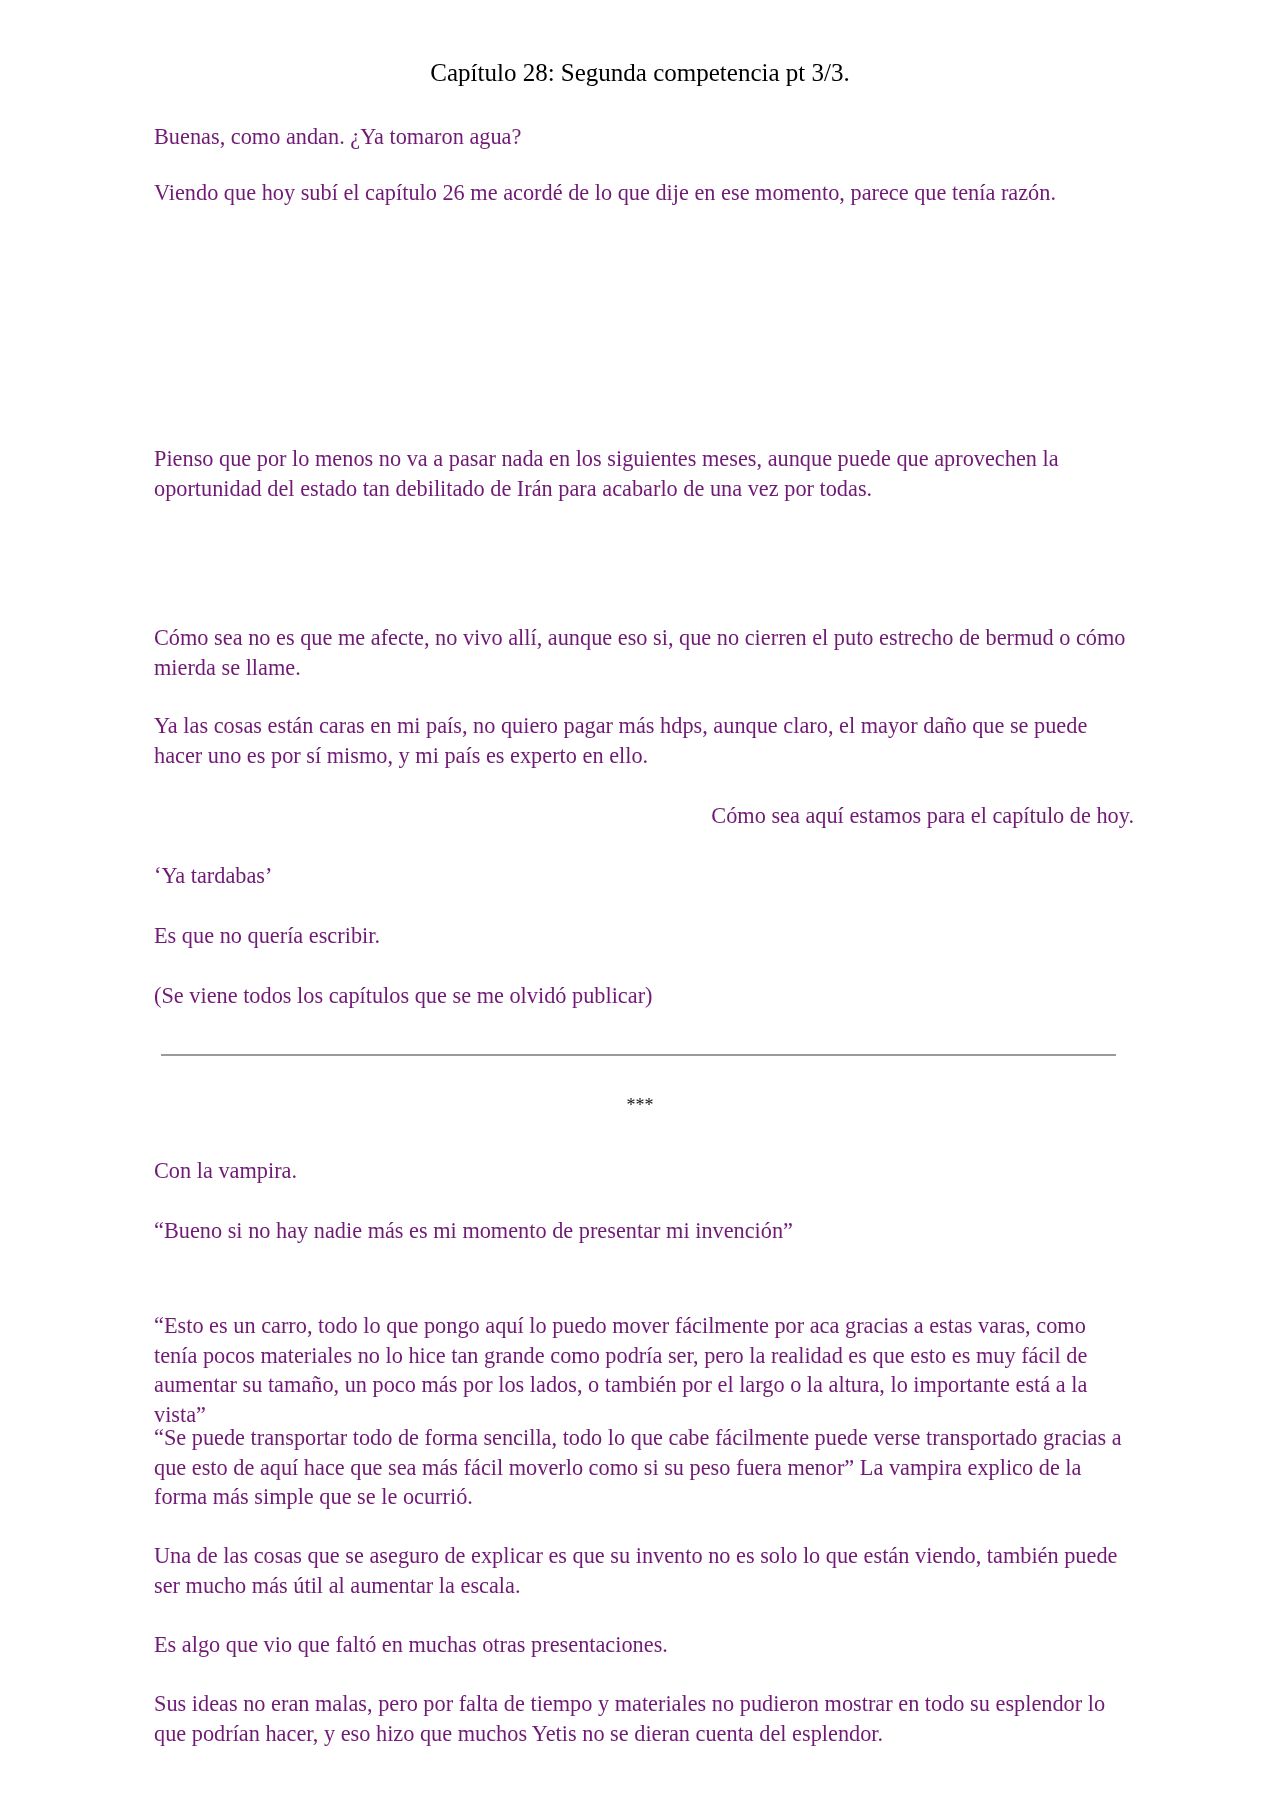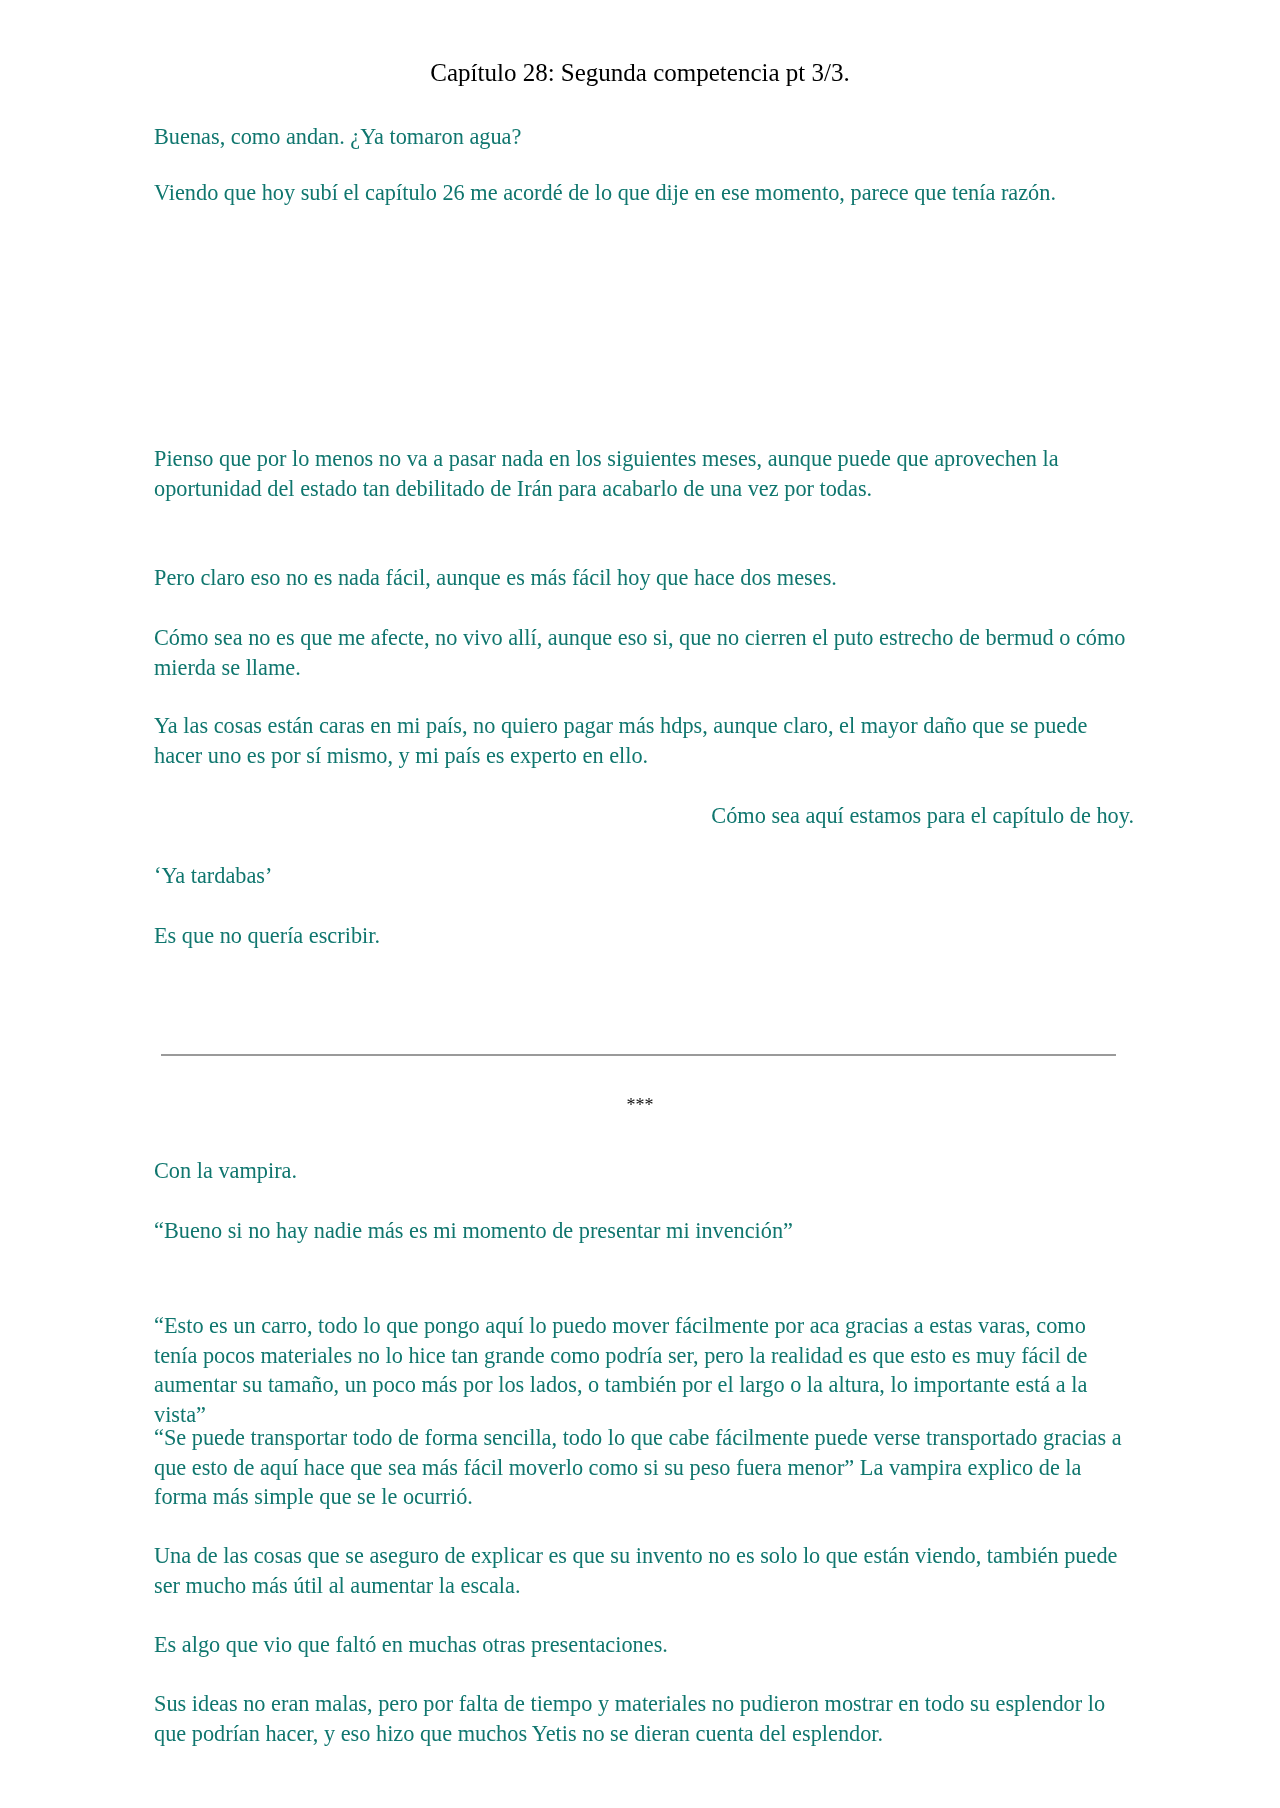--- a/index.html
+++ b/index.html
@@ -32,21 +32,21 @@
       line-height: 30px;
       color: #000;
     }
     .body-text {
       position: absolute;
       left: 154px;
       width: 980px;
       font-size: 22.3px;
       line-height: 29.5px;
       margin: 0;
-      color: #0f766e;
+      color: #701a75;
     }
     .rule {
       position: absolute;
       left: 161px;
       top: 1036px;
       width: 955px;
       height: 0;
       border-top: 2px solid #9a9a9a;
     }
     .stars {
@@ -63,26 +63,26 @@
 </head>
 <body>
 
 <div class="page">
 
   <div class="title">Capítulo 28: Segunda competencia pt 3/3.</div>
 
   <p class="body-text" style="top:104px;">Buenas, como andan. ¿Ya tomaron agua?</p>
   <p class="body-text" style="top:160px;">Viendo que hoy subí el capítulo 26 me acordé de lo que dije en ese momento, parece que tenía razón.</p>
   <p class="body-text" style="top:426px;">Pienso que por lo menos no va a pasar nada en los siguientes meses, aunque puede que aprovechen la oportunidad del estado tan debilitado de Irán para acabarlo de una vez por todas.</p>
-  <p class="body-text" style="top:545px;">Pero claro eso no es nada fácil, aunque es más fácil hoy que hace dos meses.</p>
   <p class="body-text" style="top:605px;">Cómo sea no es que me afecte, no vivo allí, aunque eso si, que no cierren el puto estrecho de bermud o cómo mierda se llame.</p>
   <p class="body-text" style="top:693px;">Ya las cosas están caras en mi país, no quiero pagar más hdps, aunque claro, el mayor daño que se puede hacer uno es por sí mismo, y mi país es experto en ello.</p>
   <p class="body-text" style="top:783px;text-align:right;">Cómo sea aquí estamos para el capítulo de hoy.</p>
   <p class="body-text" style="top:843px;">‘Ya tardabas’</p>
   <p class="body-text" style="top:903px;">Es que no quería escribir.</p>
+  <p class="body-text" style="top:963px;">(Se viene todos los capítulos que se me olvidó publicar)</p>
 
   <div class="rule"></div>
 
   <div class="stars">***</div>
 
   <p class="body-text" style="top:1138px;">Con la vampira.</p>
   <p class="body-text" style="top:1198px;">“Bueno si no hay nadie más es mi momento de presentar mi invención”</p>
   <p class="body-text" style="top:1257px;margin-top:36px;">“Esto es un carro, todo lo que pongo aquí lo puedo mover fácilmente por aca gracias a estas varas, como tenía pocos materiales no lo hice tan grande como podría ser, pero la realidad es que esto es muy fácil de aumentar su tamaño, un poco más por los lados, o también por el largo o la altura, lo importante está a la vista”</p>
   <p class="body-text" style="top:1405px;">“Se puede transportar todo de forma sencilla, todo lo que cabe fácilmente puede verse transportado gracias a que esto de aquí hace que sea más fácil moverlo como si su peso fuera menor” La vampira explico de la forma más simple que se le ocurrió.</p>
   <p class="body-text" style="top:1523px;">Una de las cosas que se aseguro de explicar es que su invento no es solo lo que están viendo, también puede ser mucho más útil al aumentar la escala.</p>

